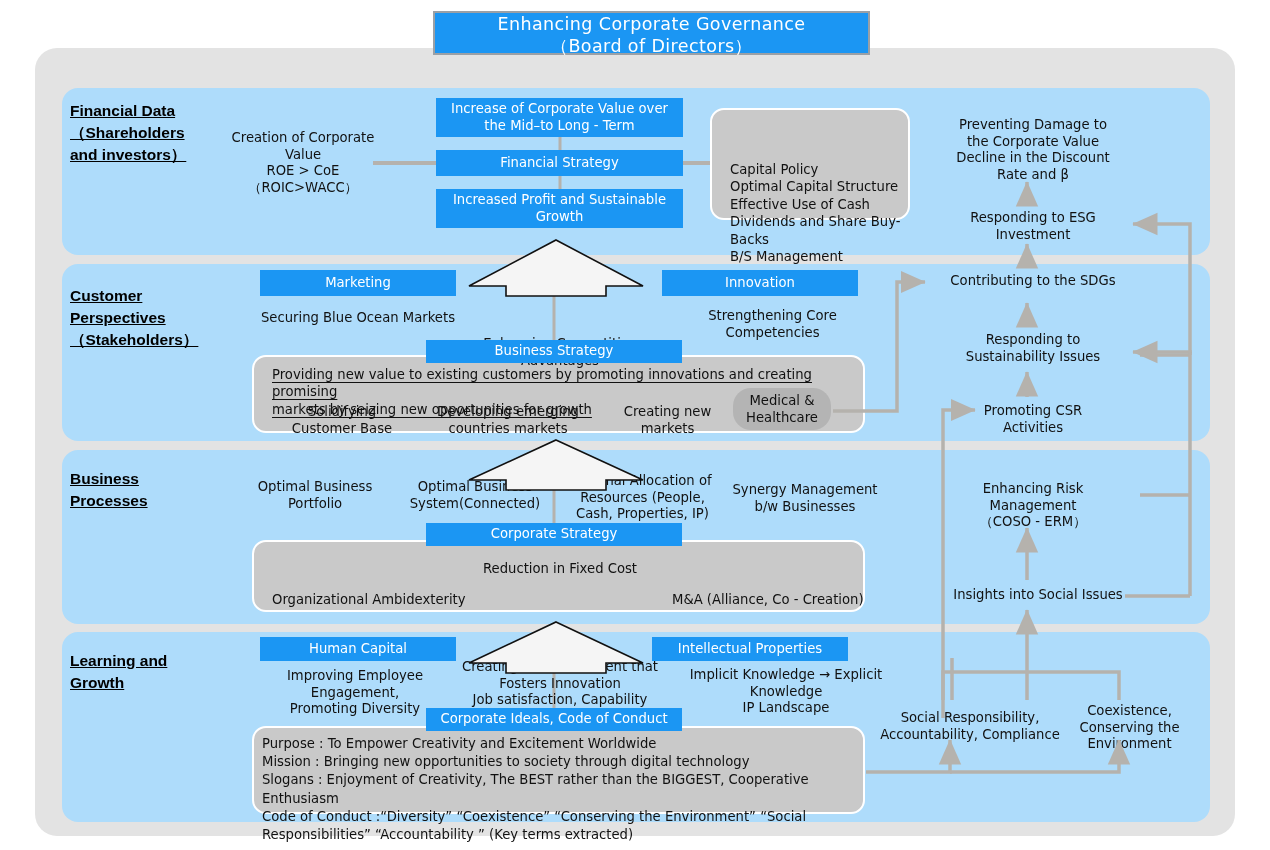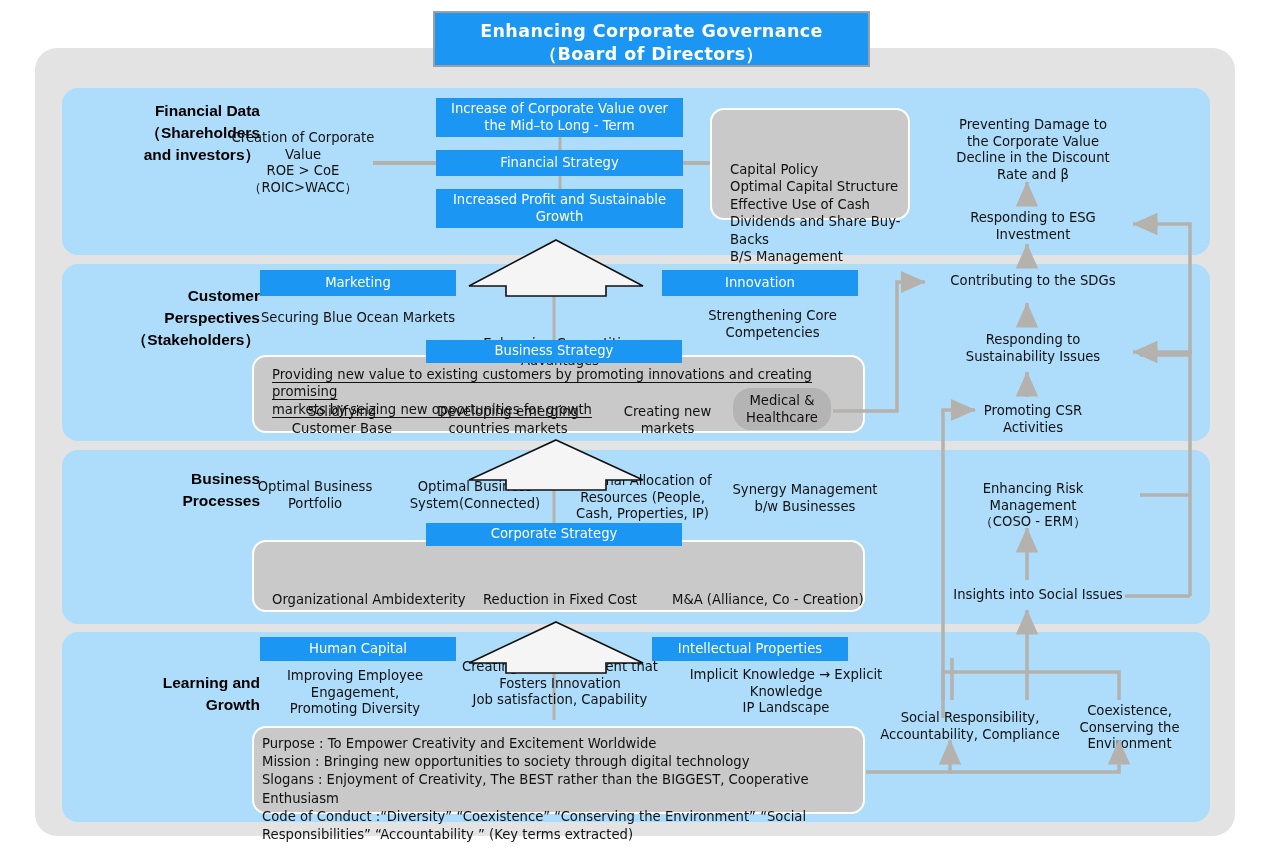--- a/index.html
+++ b/index.html
@@ -7,29 +7,28 @@
     width: 1270px; height: 850px;
     background: #ffffff;
     font-family: "DejaVu Sans", "Liberation Sans", sans-serif;
     overflow: hidden;
   }
   #stage { position: relative; width: 1270px; height: 850px; }
 
   
   .title-box {
     position: absolute; left: 433px; top: 11px;
-    width: 437px; height: 56px;
+    width: 437px; height: 44px;
     background: #1b96f3;
     border: 2px solid #9aa0a6;
     color: #ffffff;
-    display: flex; align-items: flex-end; justify-content: center;
+    display: flex; align-items: flex-start; justify-content: center;
     text-align: center;
     font-size: 17.5px; line-height: 1.28;
     letter-spacing: .4px;
-    font-weight: bold;
   }
 
   
   .outer {
     position: absolute; left: 35px; top: 48px;
     width: 1200px; height: 788px;
     background: #e3e3e3;
     border-radius: 22px;
   }
 
@@ -43,22 +42,23 @@
   .band-cust { left: 62px;  top: 264px; width: 1148px; height: 177px; }
   .band-proc { left: 62px;  top: 450px; width: 1148px; height: 174px; }
   .band-lrn  { left: 62px;  top: 632px; width: 1148px; height: 190px; }
 
   .band-label {
     position: absolute;
     font-weight: bold;
     font-size: 15.5px;
     line-height: 1.42;
     color: #000;
-    text-align: right;
+    text-align: left;
     font-family: "Liberation Sans", sans-serif;
+    text-decoration: underline;
   }
 
   
   .chip {
     position: absolute;
     background: #1b96f3;
     color: #ffffff;
     display: flex; align-items: center; justify-content: center;
     text-align: center;
     font-size: 13.2px; line-height: 1.25;
@@ -147,21 +147,21 @@
   </div>
   <div class="band-label" style="left:70px; top:285px; width:190px;">
     <div>Customer</div>
     <div>Perspectives</div>
     <div>（Stakeholders）</div>
   </div>
   <div class="band-label" style="left:70px; top:468px; width:190px;">
     <div>Business</div>
     <div>Processes</div>
   </div>
-  <div class="band-label" style="left:70px; top:650px; width:190px;margin-top:22px;">
+  <div class="band-label" style="left:70px; top:650px; width:190px;">
     <div>Learning and</div>
     <div>Growth</div>
   </div>
 
   <svg class="svg-under" viewBox="0 0 1270 850">
     <defs>
       <marker id="ah" markerWidth="7" markerHeight="7" refX="6" refY="3.5" orient="auto">
         <path d="M0,0.6 L6.5,3.5 L0,6.4 z" fill="#b5b2ad"></path>
       </marker>
     </defs>
@@ -242,41 +242,42 @@
   <div class="lbl" style="left:565px; top:473px; width:155px; white-space:pre-line;">Optimal Allocation of
 Resources (People,
 Cash, Properties, IP)</div>
   <div class="lbl" style="left:725px; top:482px; width:160px; white-space:pre-line;">Synergy  Management
 b/w Businesses</div>
 
   <div class="chip" style="left:426px; top:523px; width:256px; height:23px;">Corporate   Strategy</div>
 
   <div class="card" style="left:252px; top:540px; width:613px; height:72px;"></div>
   <div class="card-txt" style="left:272px; top:591px; width:200px;">Organizational Ambidexterity</div>
-  <div class="card-txt" style="left:483px; top:591px; width:190px;">Reduction in Fixed Cost</div>
+  <div class="card-txt" style="left:483px; top:560px; width:190px;">Reduction in Fixed Cost</div>
   <div class="card-txt" style="left:672px; top:591px; width:200px;">M&amp;A (Alliance, Co - Creation)</div>
 
   <div class="lbl" style="left:948px; top:481px; width:170px; white-space:pre-line;">Enhancing  Risk
 Management
 （COSO - ERM）</div>
   <div class="lbl" style="left:938px; top:587px; width:200px;">Insights  into Social Issues</div>
 
   <div class="chip" style="left:260px; top:637px; width:196px; height:24px;">Human Capital</div>
   <div class="lbl" style="left:270px; top:668px; width:170px; white-space:pre-line;">Improving Employee
 Engagement,
 Promoting Diversity</div>
 
   <div class="lbl" style="left:450px; top:659px; width:220px; white-space:pre-line;">Creating an Environment that
 Fosters Innovation
 Job satisfaction, Capability</div>
 
   <div class="chip" style="left:652px; top:637px; width:196px; height:24px;">Intellectual   Properties</div>
   <div class="lbl" style="left:655px; top:667px; width:262px; white-space:pre-line;">Implicit  Knowledge  →  Explicit Knowledge
 IP Landscape</div>
 
+  <div class="chip" style="left:426px; top:708px; width:256px; height:23px;">Corporate  Ideals, Code of Conduct</div>
 
   <div class="card" style="left:252px; top:726px; width:613px; height:88px;"></div>
   <div class="card-txt" style="left:262px; top:735px; width:600px; white-space:pre-line; line-height:1.38;">Purpose : To Empower Creativity and Excitement Worldwide
 Mission : Bringing new opportunities to society through digital technology
 Slogans : Enjoyment of Creativity, The BEST rather than the BIGGEST, Cooperative Enthusiasm
 Code of Conduct :“Diversity” “Coexistence” “Conserving the Environment” “Social
 Responsibilities” “Accountability ” (Key terms extracted)</div>
 
   <div class="lbl" style="left:880px; top:710px; width:180px; white-space:pre-line;">Social Responsibility,
 Accountability, Compliance</div>

